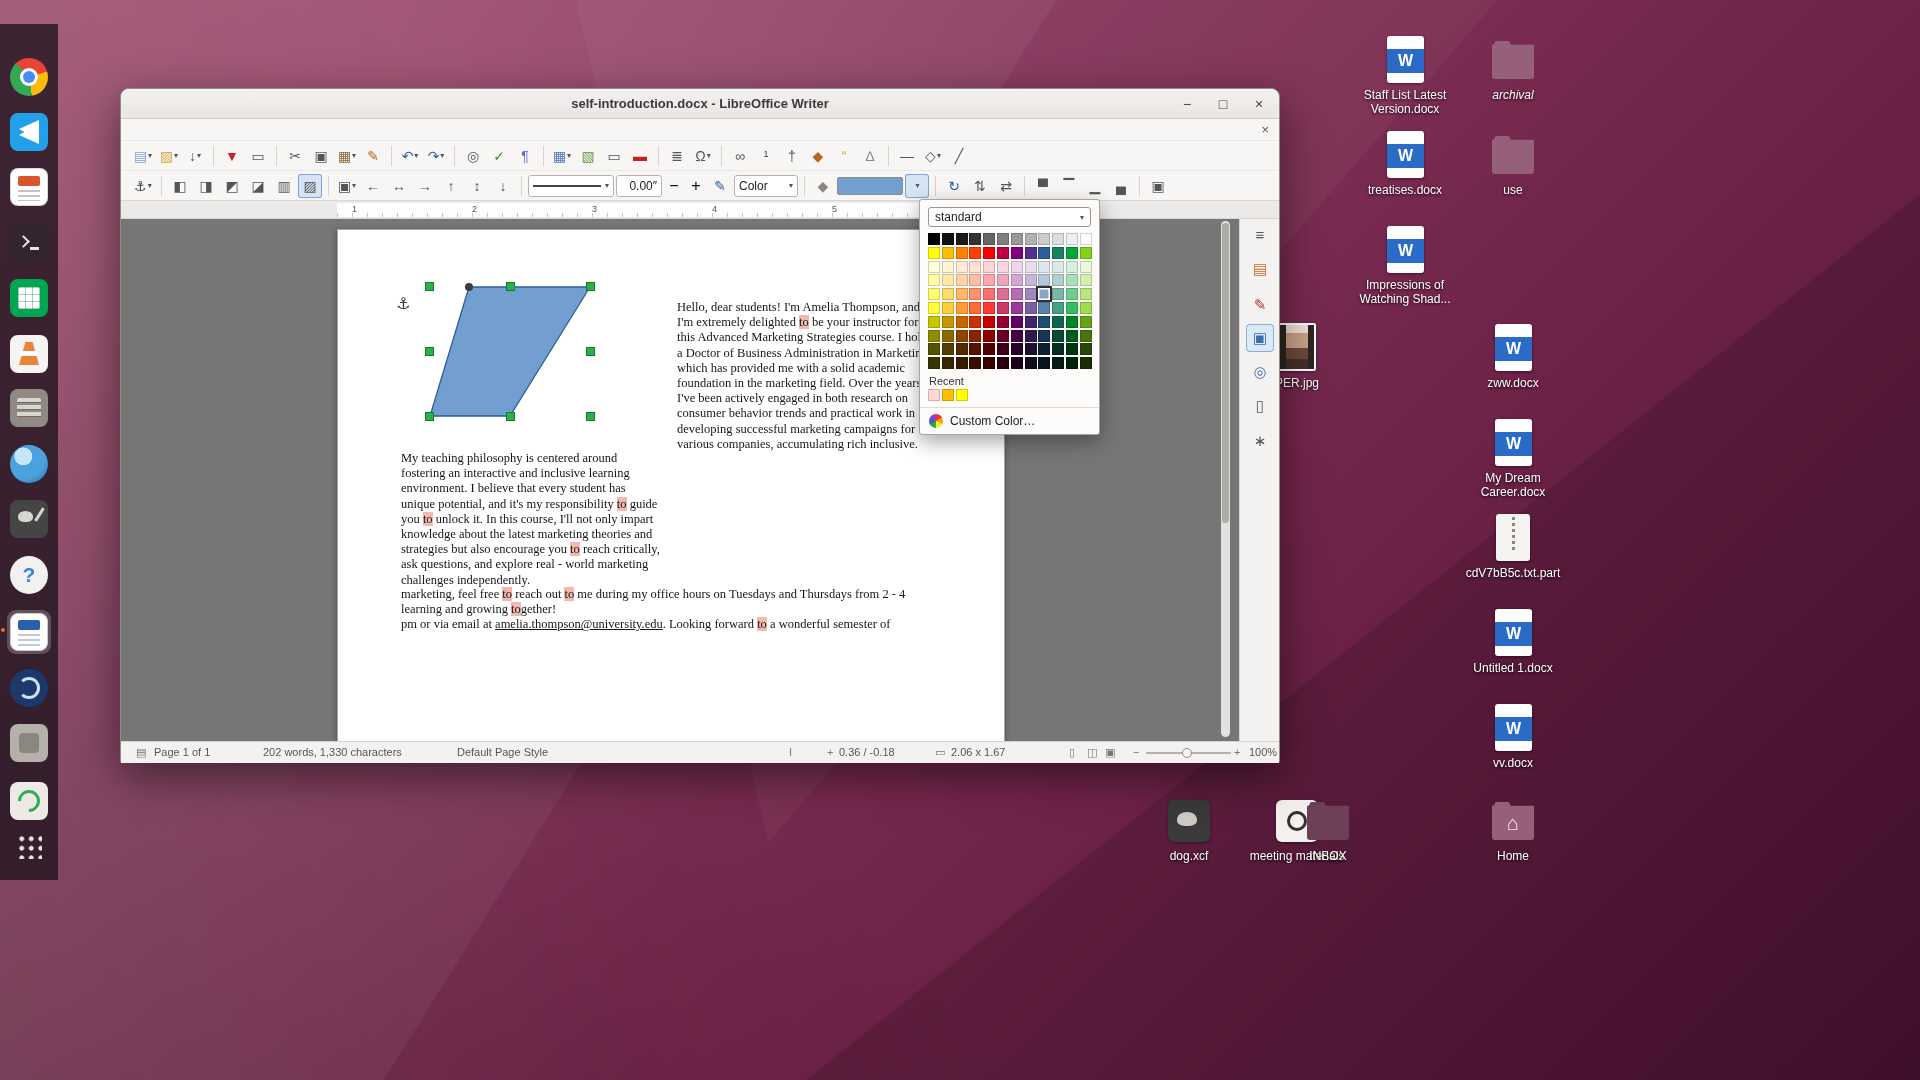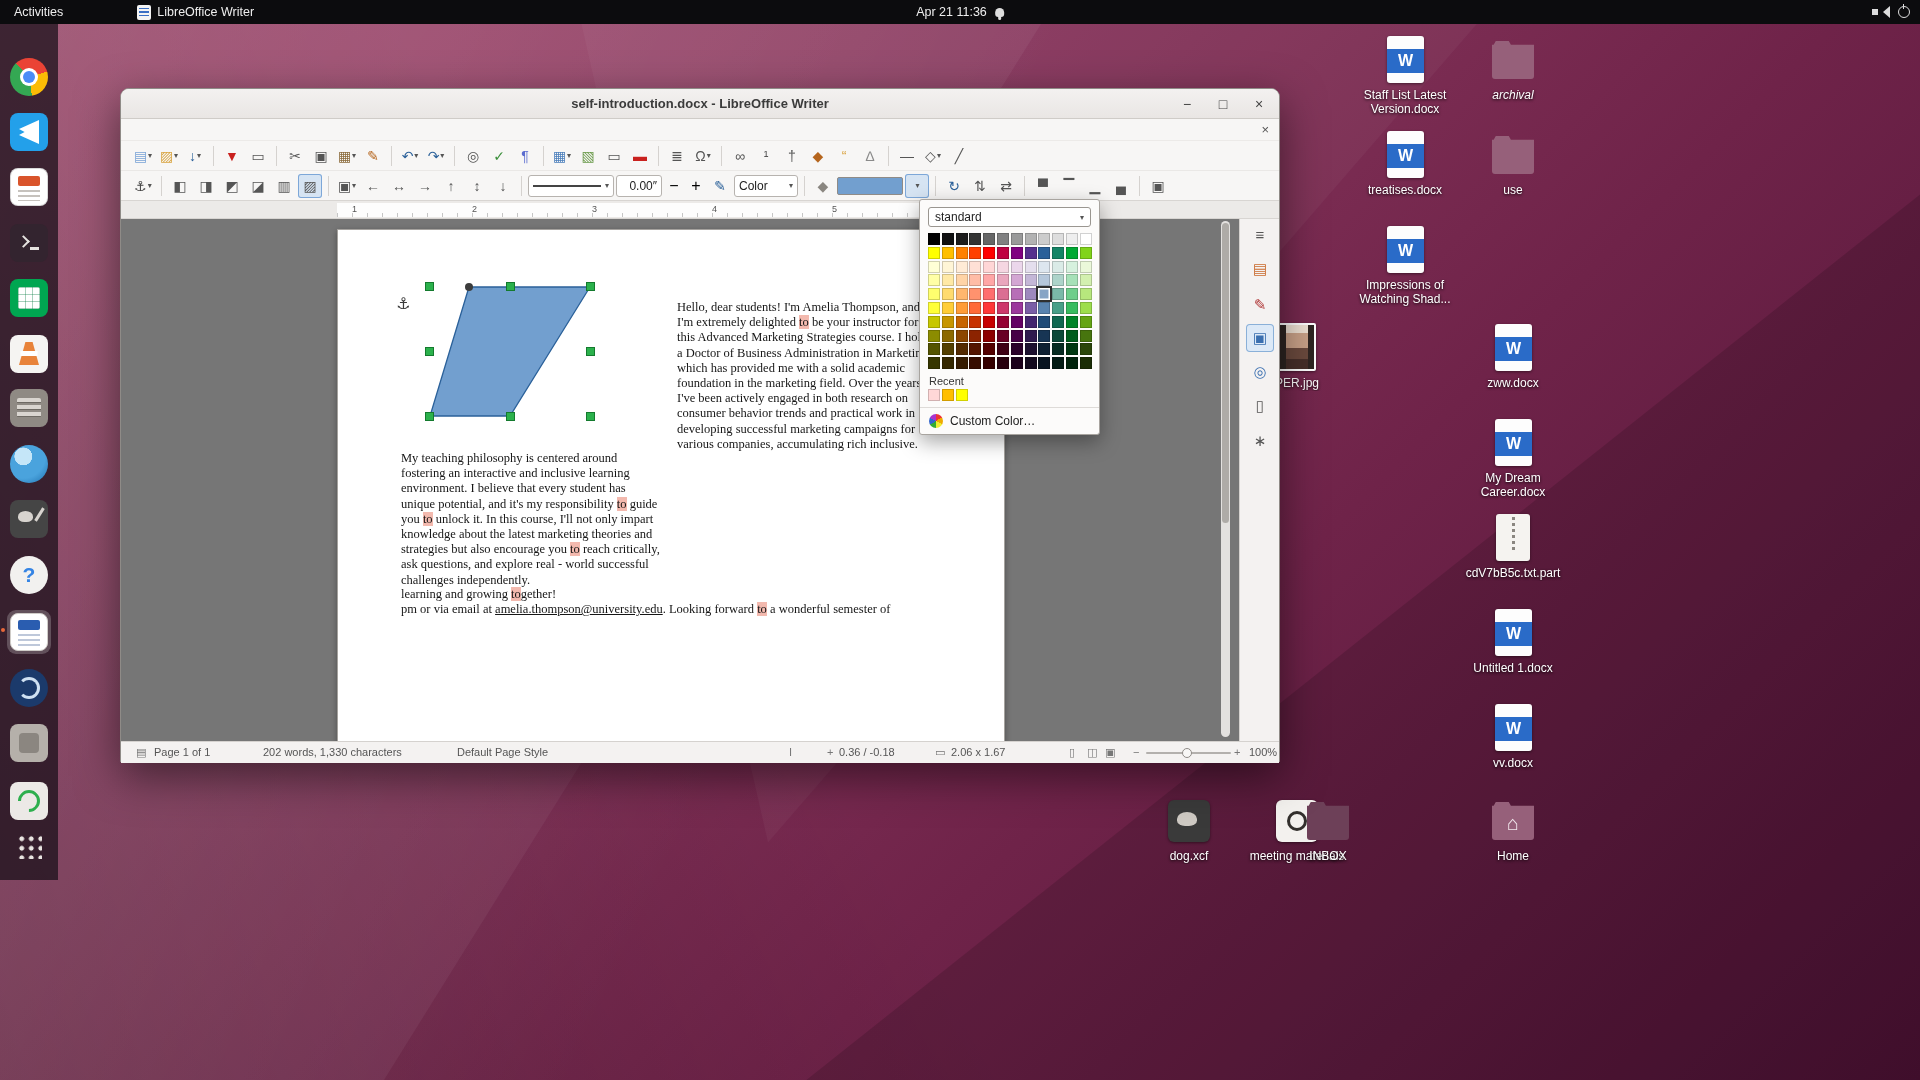--- a/index.html
+++ b/index.html
@@ -254,35 +254,20 @@
       <div class="dt-icon" style="left: 1276px; top: 795px;">
         <div class="dt-art kind-folder-dark"></div>
         <div class="dt-label">INBOX</div>
       </div>
       <div class="dt-icon" style="left: 1461px; top: 795px;">
         <div class="dt-art kind-home"></div>
         <div class="dt-label">Home</div>
       </div>
     </div>
 
-  <div class="topbar">
-    <span class="tb-activities">Activities</span>
-    <span class="tb-app">
-      <span class="mini-writer"></span>
-      <span>LibreOffice Writer</span>
-    </span>
-    <span class="tb-center">
-      <span>Apr 21 11:36</span>
-      <span class="bell"></span>
-    </span>
-    <span class="tb-right">
-      <span class="vol"></span>
-      <span class="pow"></span>
-    </span>
-  </div>
 
   <div class="dock" id="dock">
       <div class="dock-item" style="top: 31px;">
         <div class="ic ic-chrome">
           <i></i>
         </div>
       </div>
       <div class="dock-item" style="top: 86px;">
         <div class="ic ic-vscode"></div>
       </div>
@@ -586,24 +571,25 @@
             <div class="doc-line"><span>various companies, accumulating rich inclusive.</span></div>
           </div>
         <div class="doc-block p2">
             <div class="doc-line"><span>My teaching philosophy is centered around</span></div>
             <div class="doc-line"><span>fostering an interactive and inclusive learning</span></div>
             <div class="doc-line"><span>environment. I believe that every student has</span></div>
             <div class="doc-line"><span>unique potential, and it's my responsibility </span><span class="hl ">to</span><span> guide</span></div>
             <div class="doc-line"><span>you </span><span class="hl ">to</span><span> unlock it. In this course, I'll not only impart</span></div>
             <div class="doc-line"><span>knowledge about the latest marketing theories and</span></div>
             <div class="doc-line"><span>strategies but also encourage you </span><span class="hl ">to</span><span> reach critically,</span></div>
-            <div class="doc-line"><span>ask questions, and explore real - world successful</span></div>
+            <div class="doc-line"><span>ask questions, and explore real - world marketing</span></div>
             <div class="doc-line"><span>challenges independently.</span></div>
           </div>
         <div class="doc-block p3">
+            <div class="doc-line"><span>marketing, feel free </span><span class="hl ">to</span><span> reach out </span><span class="hl ">to</span><span> me during my office hours on Tuesdays and Thursdays from 2 - 4</span></div>
             <div class="doc-line"><span>learning and growing </span><span class="hl ">to</span><span>gether!</span></div>
             <div class="doc-line"><span>pm or via email at </span><span class="ul">amelia.thompson@university.edu</span><span>. Looking forward </span><span class="hl ">to</span><span> a wonderful semester of</span></div>
           </div>
       </div>
 
       <div class="v-scroll">
         <div class="v-thumb"></div>
       </div>
       <div class="side-strip" id="side-strip">
           <div class="side-tab" style="top: 1px; color: rgb(85, 85, 85);">≡</div>

